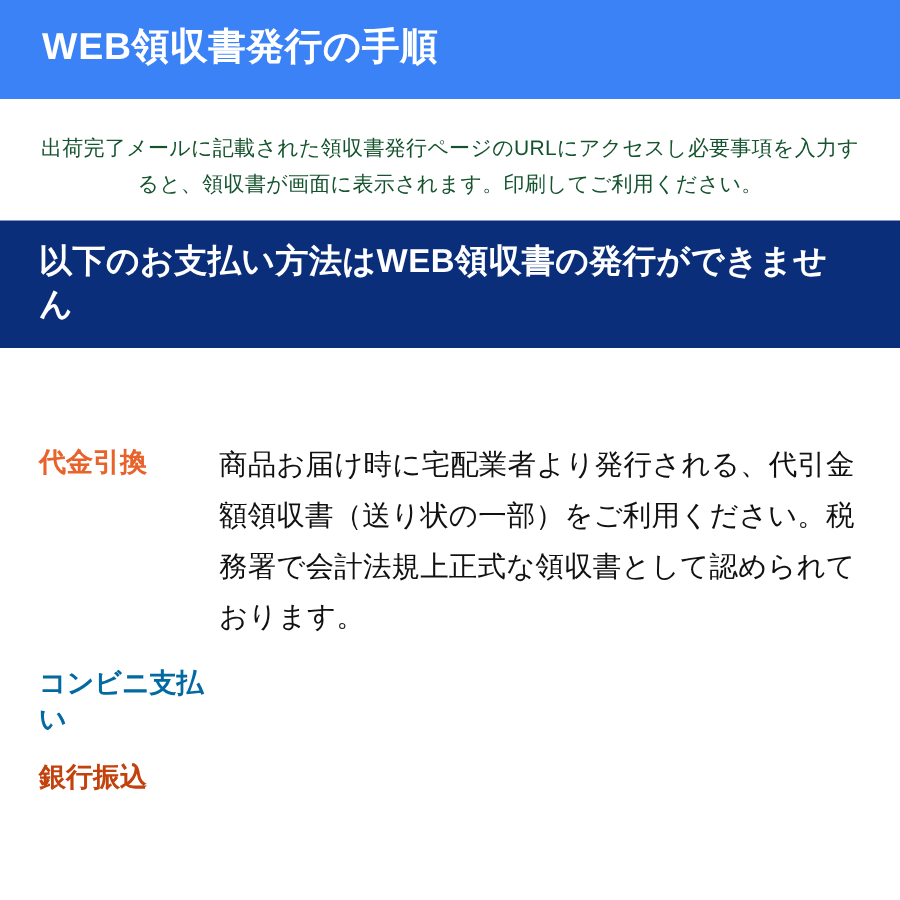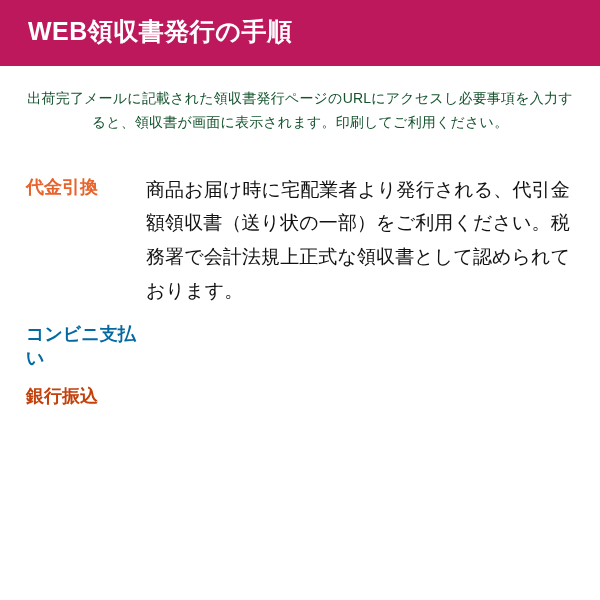--- a/index.html
+++ b/index.html
@@ -16,21 +16,21 @@
   .page {
     width: 600px;
     height: 600px;
     position: relative;
     background: #ffffff;
     box-sizing: border-box;
   }
 
   
   .header-band {
-    background: #be185d;
+    background: #3b82f6;
     color: #ffffff;
     padding: 18px 28px 20px 28px;
     box-sizing: border-box;
   }
   .header-title {
     font-size: 25px;
     font-weight: bold;
     letter-spacing: 0.5px;
     line-height: 1.1;
     margin: 0;
@@ -62,20 +62,21 @@
     font-size: 22px;
     font-weight: bold;
     line-height: 1.35;
     letter-spacing: 0.3px;
   }
 
   
   .methods {
     padding: 26px 20px 10px 22px;
     box-sizing: border-box;
+    margin-top: 36px;
   }
   .method-row {
     display: flex;
     align-items: flex-start;
     margin-bottom: 12px;
   }
   .method-label {
     width: 118px;
     flex: 0 0 118px;
     font-size: 18px;
@@ -104,20 +105,23 @@
 <div class="page">
 
   <div class="header-band">
     <h1 class="header-title">WEB領収書発行の手順</h1>
   </div>
 
   <div class="intro">
     <p>出荷完了メールに記載された領収書発行ページのURLにアクセスし必要事項を入力すると、領収書が画面に表示されます。印刷してご利用ください。</p>
   </div>
 
+  <div class="notice-band">
+    <h2 class="notice-title">以下のお支払い方法はWEB領収書の発行ができません</h2>
+  </div>
 
   <div class="methods">
 
     <div class="method-row">
       <div class="method-label label-daibiki">代金引換</div>
       <div class="method-desc">商品お届け時に宅配業者より発行される、代引金額領収書（送り状の一部）をご利用ください。税務署で会計法規上正式な領収書として認められております。</div>
     </div>
 
     <div class="method-row">
       <div class="method-label label-conveni">コンビニ支払い</div>

